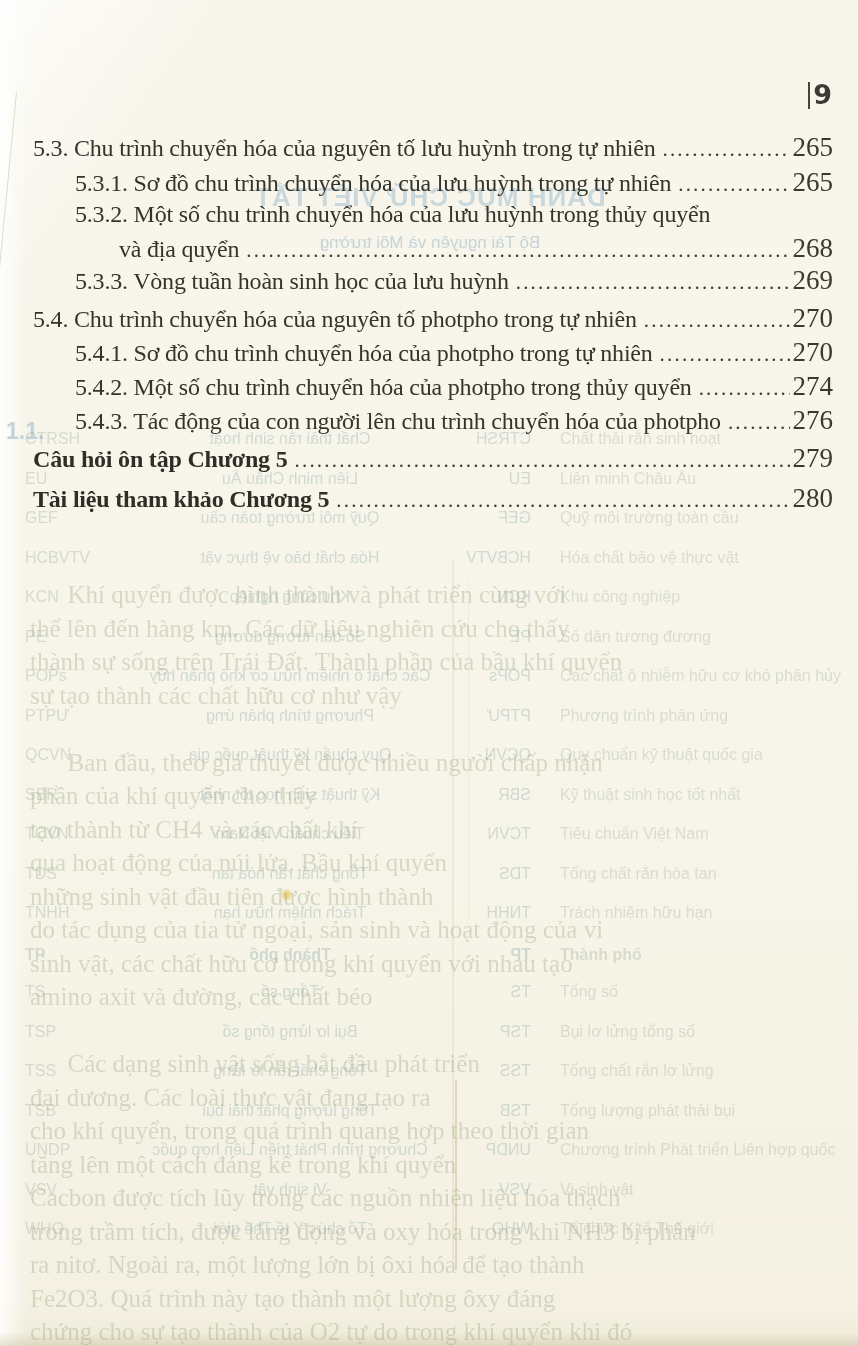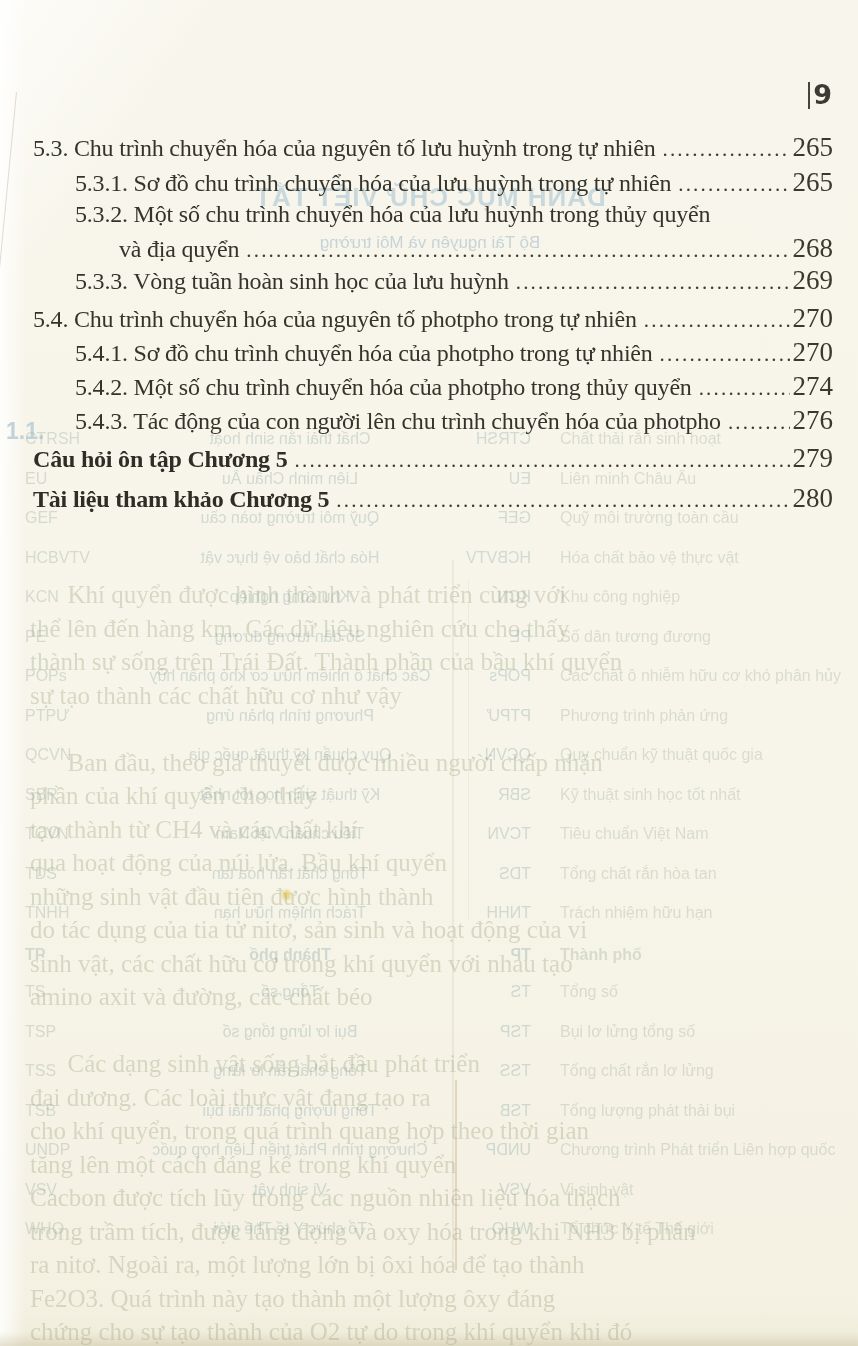--- a/index.html
+++ b/index.html
@@ -92,21 +92,21 @@
       <span class="gline">      Khí quyển được hình thành và phát triển cùng với</span>
       <span class="gline">thể lên đến hàng km. Các dữ liệu nghiên cứu cho thấy</span>
       <span class="gline">thành sự sống trên Trái Đất. Thành phần của bầu khí quyển</span>
       <span class="gline">sự tạo thành các chất hữu cơ như vậy</span>
       <span class="gline"></span>
       <span class="gline">      Ban đầu, theo giả thuyết được nhiều người chấp nhận</span>
       <span class="gline">phần của khí quyển cho thấy</span>
       <span class="gline">tạo thành từ CH4 và các chất khí</span>
       <span class="gline">qua hoạt động của núi lửa. Bầu khí quyển</span>
       <span class="gline">những sinh vật đầu tiên được hình thành</span>
-      <span class="gline">do tác dụng của tia tử nitơ, sản sinh và hoạt động của vi</span>
+      <span class="gline">do tác dụng của tia tử ngoại, sản sinh và hoạt động của vi</span>
       <span class="gline">sinh vật, các chất hữu cơ trong khí quyển với nhau tạo</span>
       <span class="gline">amino axit và đường, các chất béo</span>
       <span class="gline"></span>
       <span class="gline">      Các dạng sinh vật sống bắt đầu phát triển</span>
       <span class="gline">đại dương. Các loài thực vật đang tạo ra</span>
       <span class="gline">cho khí quyển, trong quá trình quang hợp theo thời gian</span>
       <span class="gline">tăng lên một cách đáng kể trong khí quyển</span>
       <span class="gline">Cacbon được tích lũy trong các nguồn nhiên liệu hóa thạch</span>
       <span class="gline">trong trầm tích, được lắng đọng và oxy hóa trong khi NH3 bị phân</span>
       <span class="gline">ra nitơ. Ngoài ra, một lượng lớn bị ôxi hóa để tạo thành</span>

